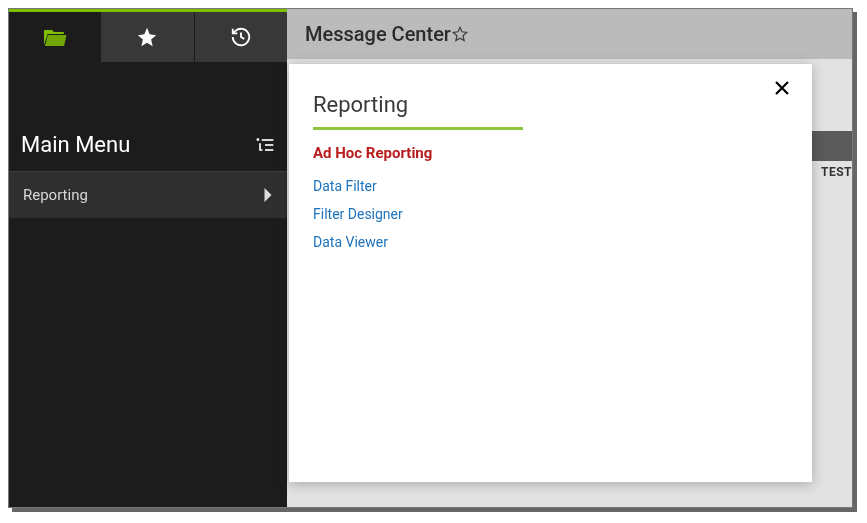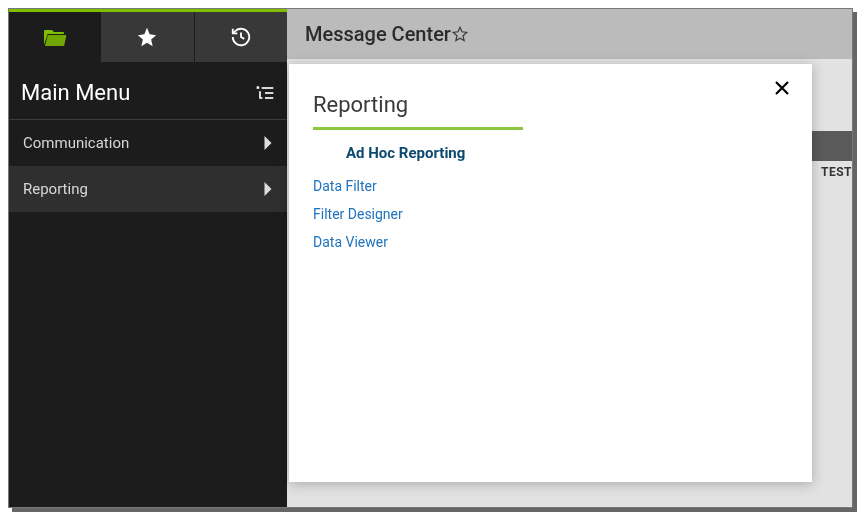--- a/index.html
+++ b/index.html
@@ -39,22 +39,23 @@
       align-items: center;
       justify-content: center;
       cursor: pointer;
     }
     .tab-inactive { background: #383838; }
     .tab-inactive + .tab-inactive { border-left: 1px solid #1c1c1c; }
     .main-menu-header {
       display: flex;
       align-items: center;
       justify-content: space-between;
-      padding: 18px 12px 14px 12px;
+      padding: 34px 12px 14px 12px;
       border-bottom: 1px solid #3d3d3d;
+      margin-top: 36px;
     }
     .main-menu-title {
       color: #fff;
       font-size: 22px;
       font-weight: 400;
     }
     .menu-items { }
     .menu-item {
       display: flex;
       align-items: center;
@@ -129,22 +130,21 @@
       color: #3a3a3a;
       font-weight: 400;
       padding-bottom: 10px;
       width: 210px;
       border-bottom: 3px solid #8cc63e;
     }
     .category-title {
       margin-top: 14px;
       font-size: 15px;
       font-weight: 700;
-      color: #0c4a6e;
-      margin-left: 33px;
+      color: #b91c1c;
     }
     .popup-links {
       margin-top: 10px;
     }
     .popup-link {
       display: block;
       color: #1e73be;
       font-size: 14px;
       padding: 6px 0;
       text-decoration: none;
@@ -189,28 +189,20 @@
         <svg width="20" height="18" viewBox="0 0 24 20" fill="none" stroke="#fff" stroke-width="2">
             <line x1="8" y1="4" x2="22" y2="4"></line>
             <line x1="12" y1="10" x2="22" y2="10"></line>
             <line x1="12" y1="16" x2="22" y2="16"></line>
             <rect x="2" y="2" width="3" height="3" fill="#fff" stroke="none"></rect>
             <polyline points="6 8 6 16 9 16"></polyline>
           </svg>
       </span>
     </div>
     <div class="menu-items">
-      <div class="menu-item">
-        <span>Communication</span>
-        <span class="chevron">
-          <svg width="10" height="14" viewBox="0 0 8 12">
-              <path fill="#ddd" d="M1 0l6 6-6 6z"></path>
-            </svg>
-        </span>
-      </div>
       <div class="menu-item active">
         <span>Reporting</span>
         <span class="chevron">
           <svg width="10" height="14" viewBox="0 0 8 12">
               <path fill="#ddd" d="M1 0l6 6-6 6z"></path>
             </svg>
         </span>
       </div>
     </div>
   </div>

